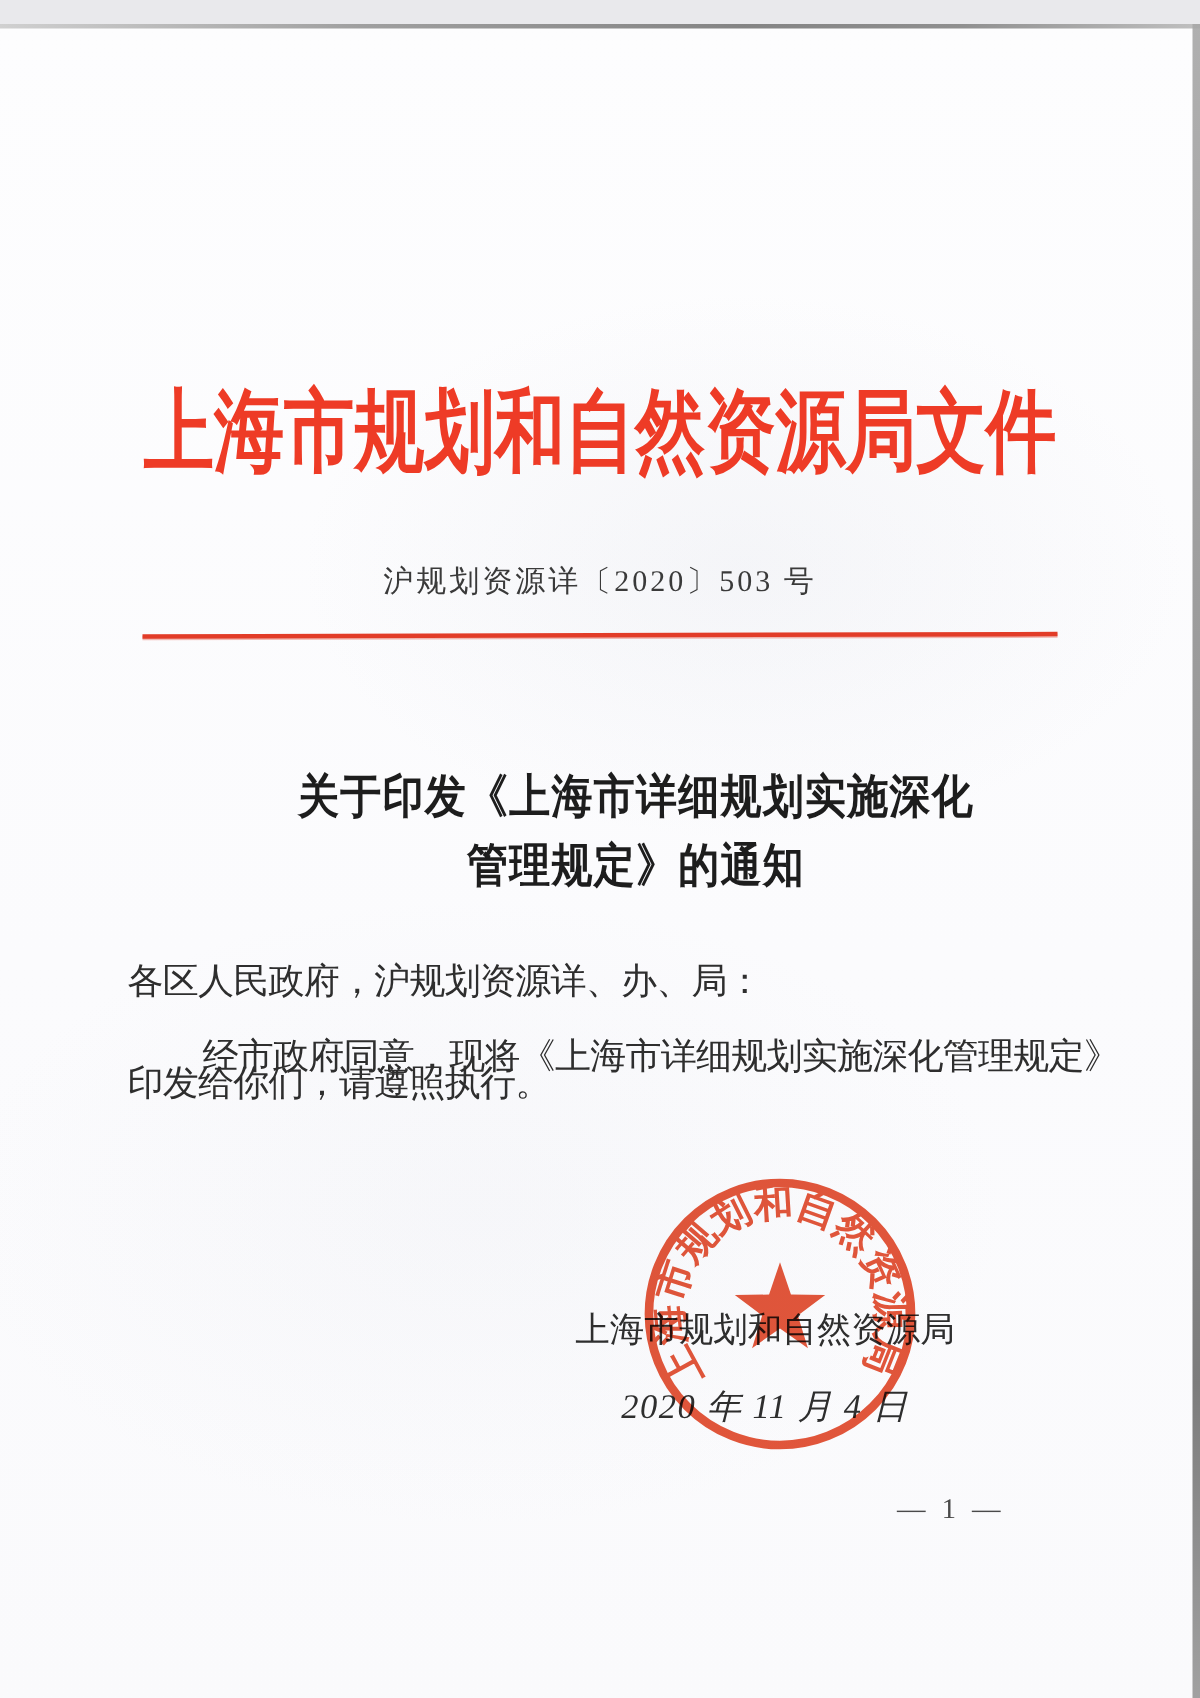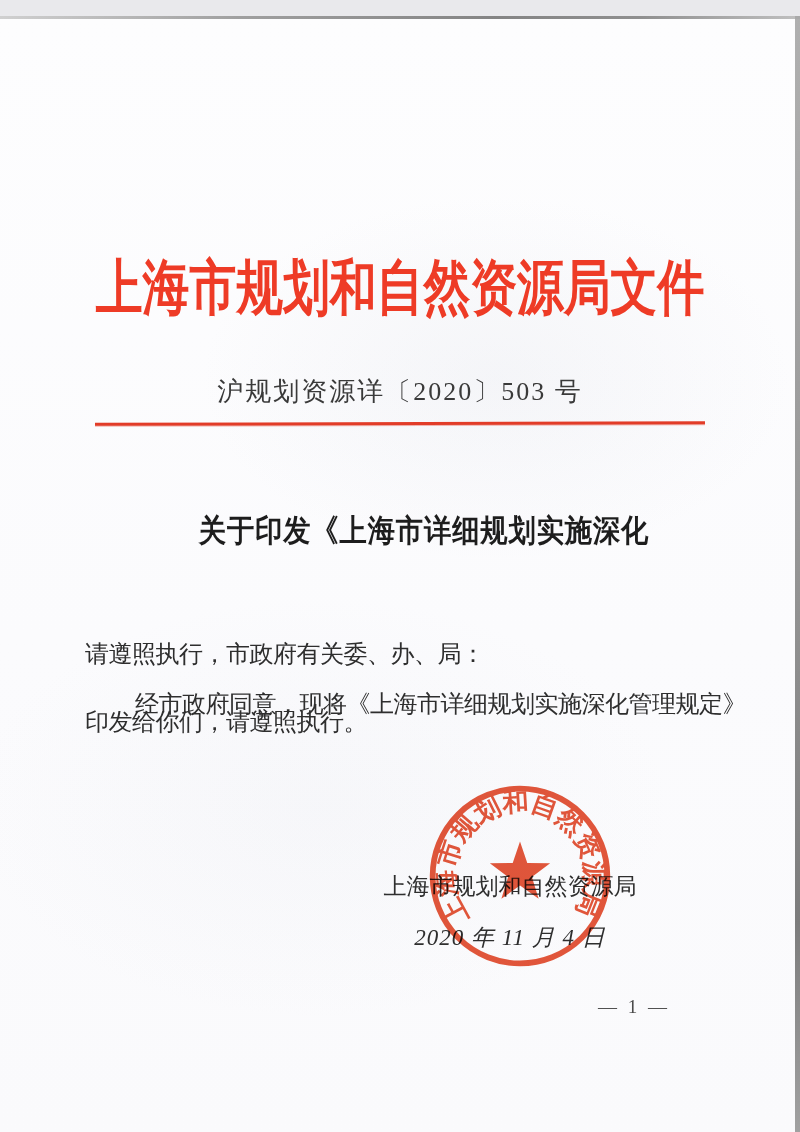--- a/index.html
+++ b/index.html
@@ -42,21 +42,21 @@
   .org-header .squeeze {
     display: inline-block;
     transform: scaleX(0.78);
     transform-origin: 50% 50%;
     letter-spacing: 0px;
   }
   .doc-number {
     position: absolute; top: 358px; left: 0; width: 100%;
     text-align: center;
     color: #3a3a3a;
-    font-size: 26px;
+    font-size: 20px;
     letter-spacing: 2px;
     white-space: nowrap;
   }
   .red-rule {
     position: absolute; top: 406px; left: 95px; width: 610px; height: 3px;
     background: #e23c28;
     box-shadow: 0 1px 0 rgba(226,60,40,0.35);
     transform: rotate(-0.15deg);
   }
   .notice-title {
@@ -122,23 +122,24 @@
   <div class="org-header">
     <span class="squeeze">上海市规划和自然资源局文件</span>
   </div>
 
   <div class="doc-number">沪规划资源详〔2020〕503 号</div>
 
   <div class="red-rule"></div>
 
   <div class="notice-title">
     <span class="t-line"><span class="squeeze">关于印发《上海市详细规划实施深化</span></span>
+    <span class="t-line"><span class="squeeze">管理规定》的通知</span></span>
   </div>
 
-  <div class="body-text salutation">请遵照执行，市政府有关委、办、局：</div>
+  <div class="body-text salutation">各区人民政府，沪规划资源详、办、局：</div>
 
   <div class="body-text body-line-1">经市政府同意，现将《上海市详细规划实施深化管理规定》</div>
 
   <div class="body-text body-line-2">印发给你们，请遵照执行。</div>
 
   <div class="signature-block">
     <div class="sig-org">上海市规划和自然资源局</div>
     <div class="sig-date">2020 年 11 月 4 日</div>
   </div>
 

